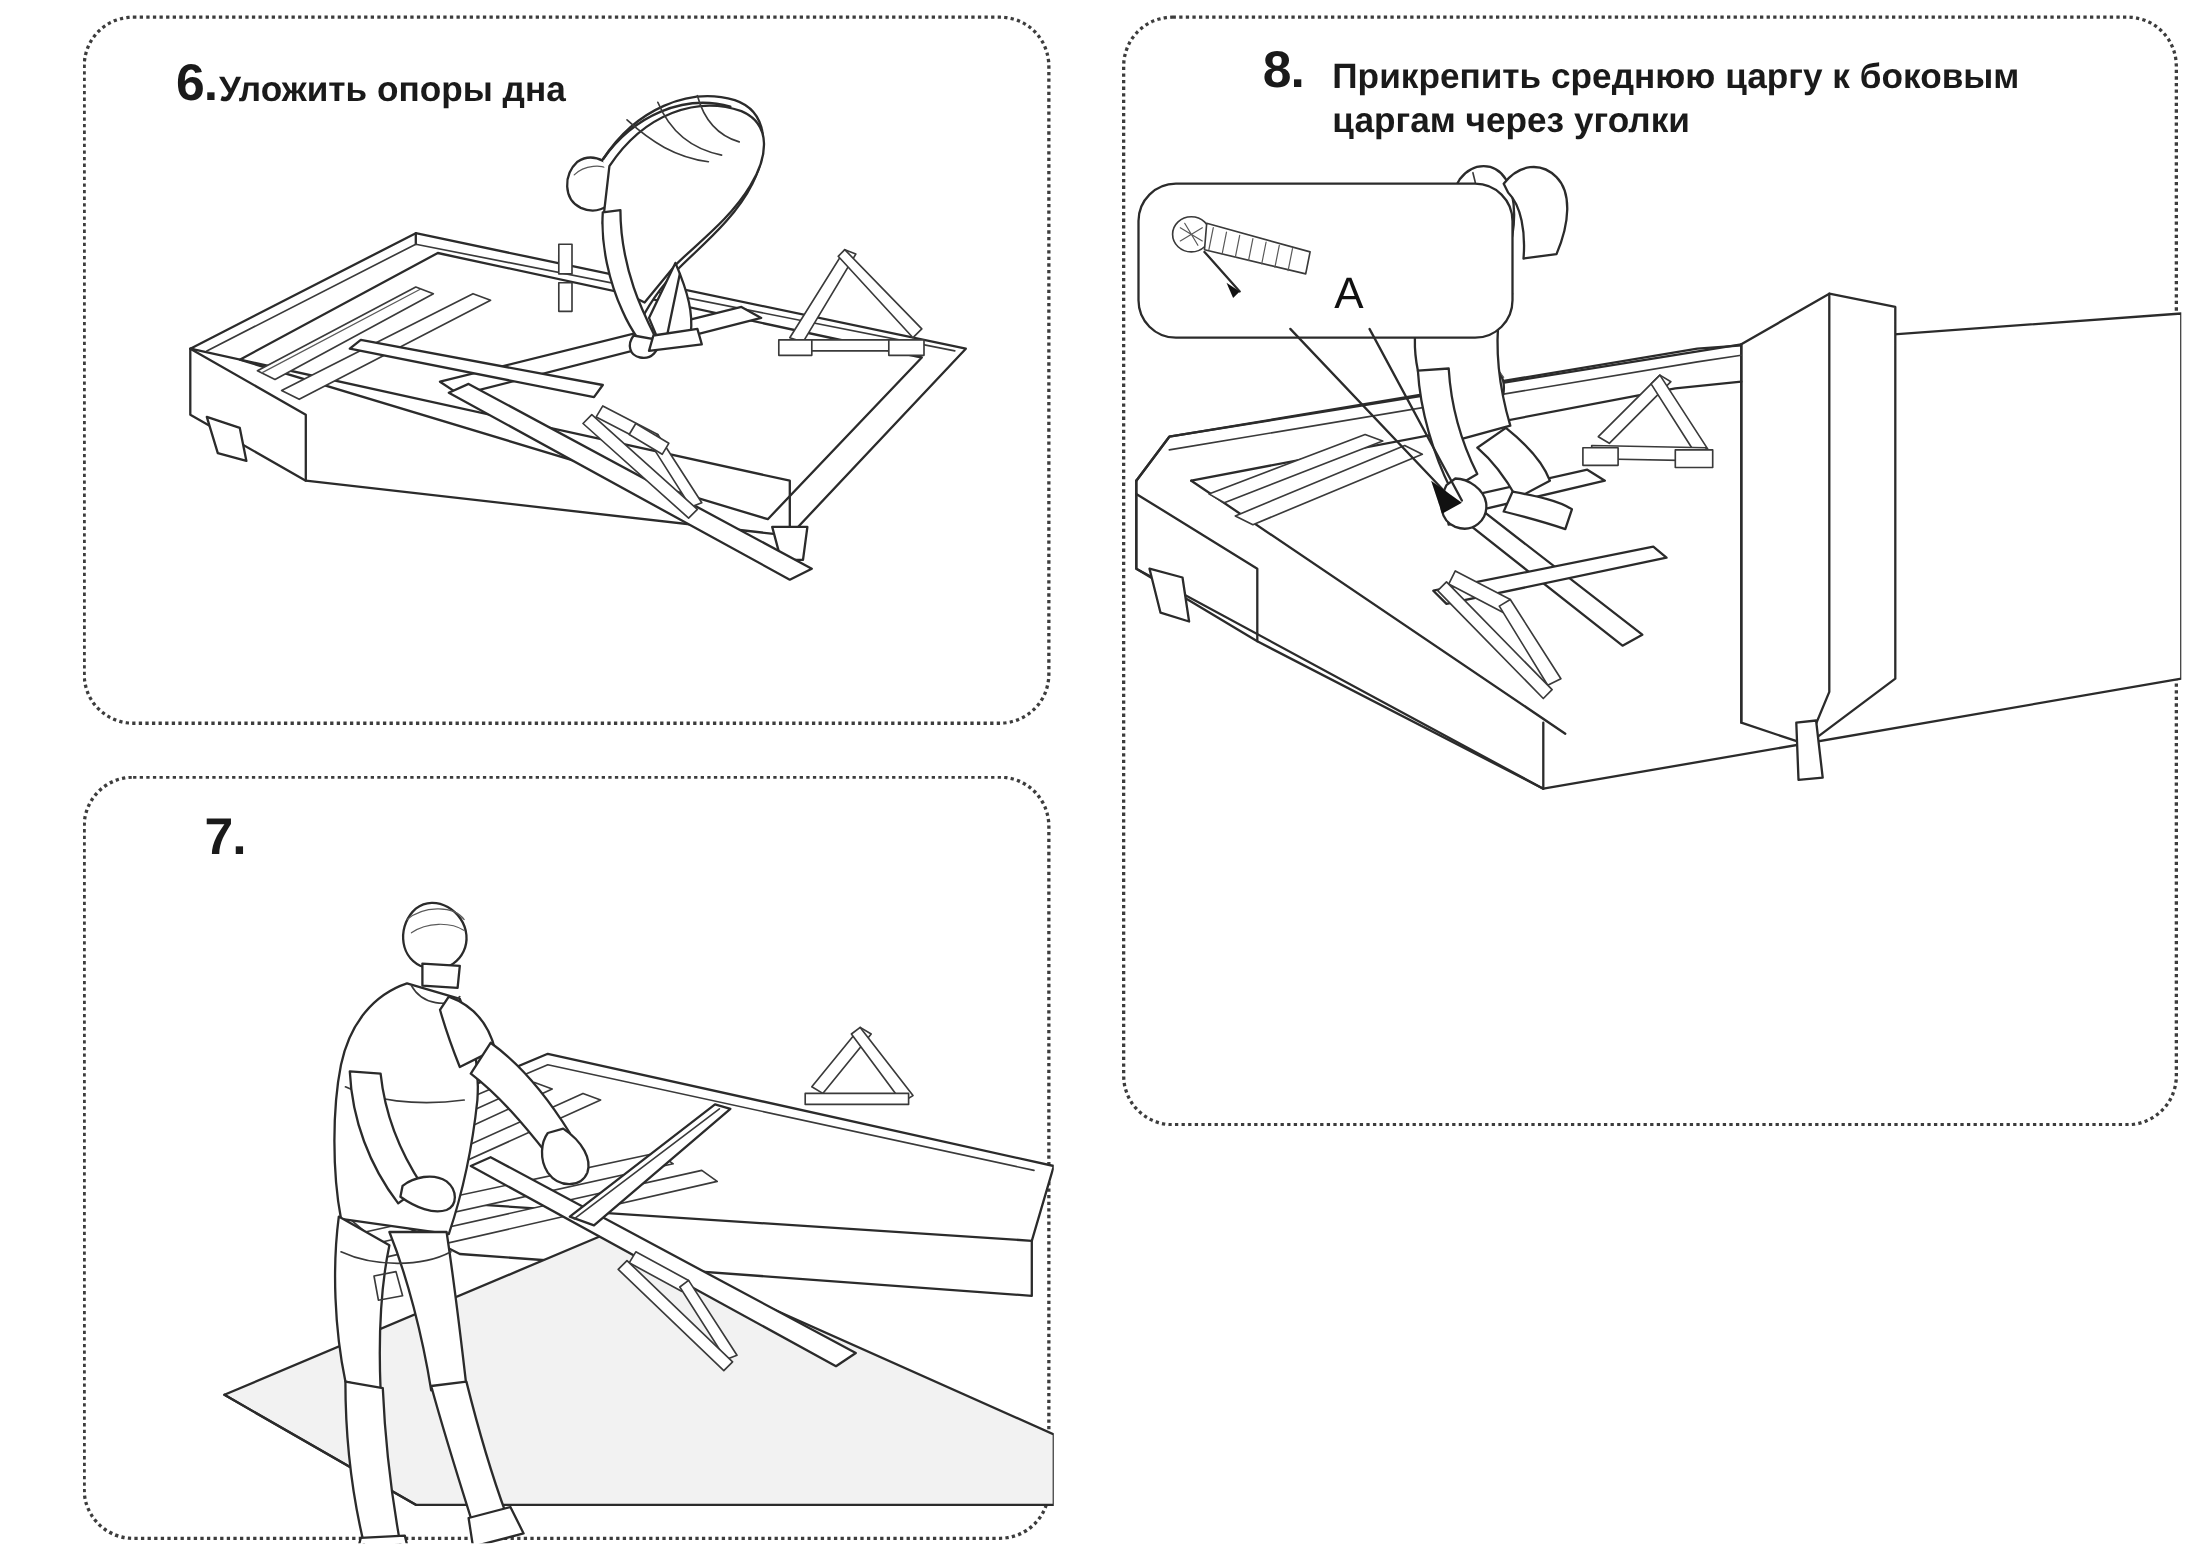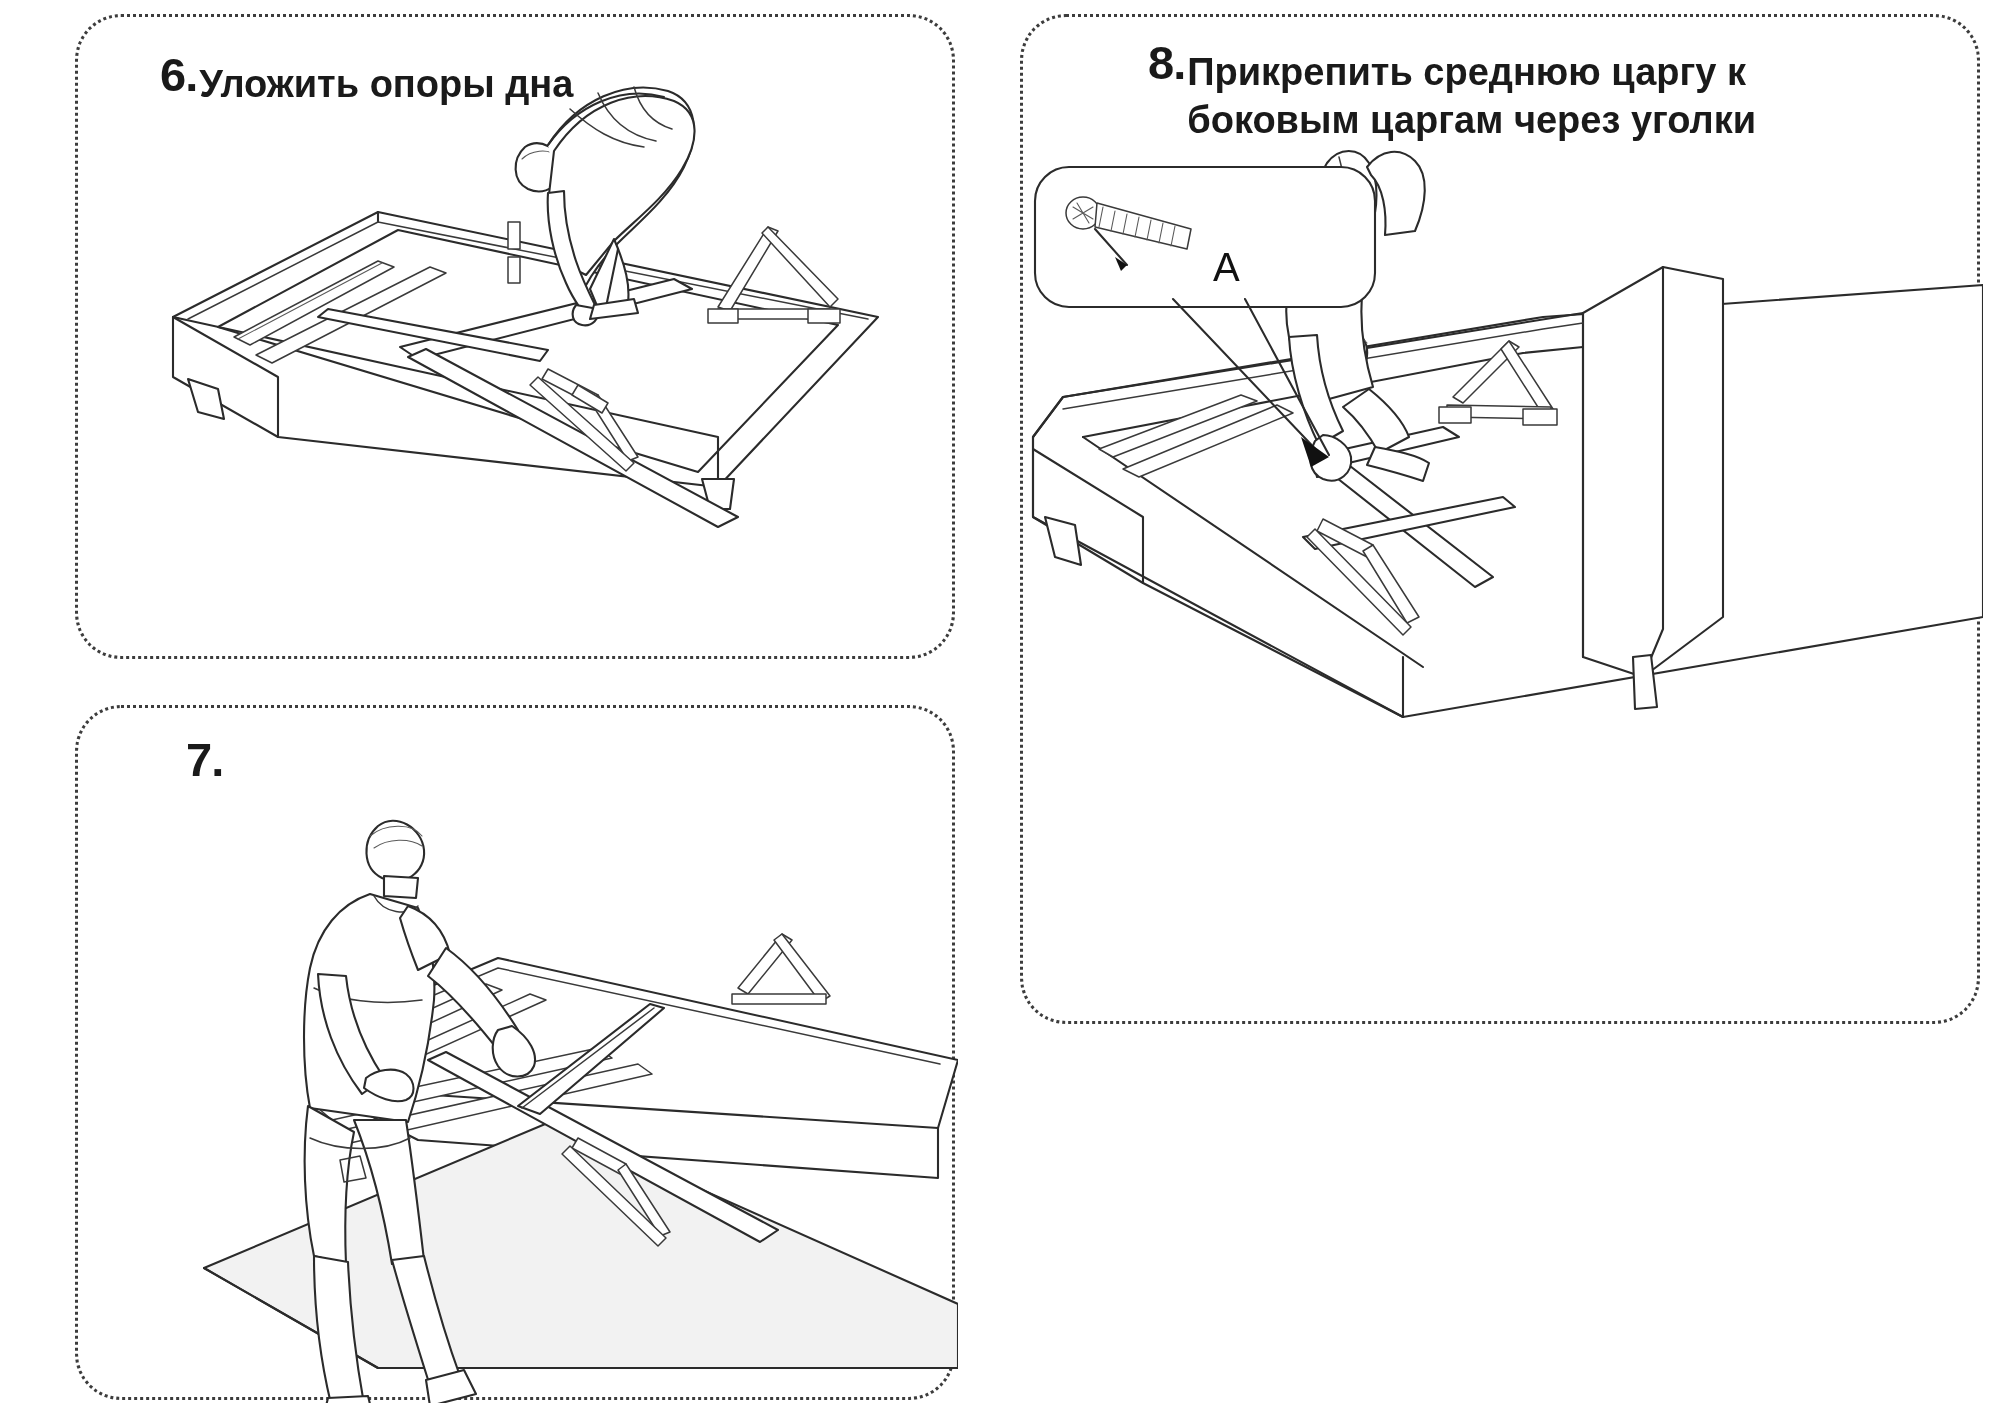--- a/index.html
+++ b/index.html
@@ -35,26 +35,26 @@
   #panel-8 .panel-head{left:-110px;top:22px;  width:700px;}
 
   .step-num{
     font-size:47px;
     font-weight:bold;
     line-height:1.02;
     letter-spacing:-1px;
     white-space:nowrap;
   }
   .step-title{
-    font-size:38px;
+    font-size:32px;
     font-weight:bold;
     line-height:1.26;
     padding-top:10px;
   }
-  #panel-8 .step-title{max-width:630px;}
+  #panel-8 .step-title{max-width:630px;margin-left:24px;}
 
   
   .art{position:absolute;inset:0;pointer-events:none;}
   svg{display:block;}
 
   .ln{fill:none;stroke:#2b2b2b;stroke-width:2.1;stroke-linejoin:round;stroke-linecap:round;}
   .ln-thin{fill:none;stroke:#3a3a3a;stroke-width:1.5;stroke-linejoin:round;stroke-linecap:round;}
   .ln-hair{fill:none;stroke:#5a5a5a;stroke-width:1.1;stroke-linecap:round;}
   .fillw{fill:#ffffff;stroke:#2b2b2b;stroke-width:2.1;stroke-linejoin:round;}
   .fillw-thin{fill:#ffffff;stroke:#3a3a3a;stroke-width:1.5;stroke-linejoin:round;}

